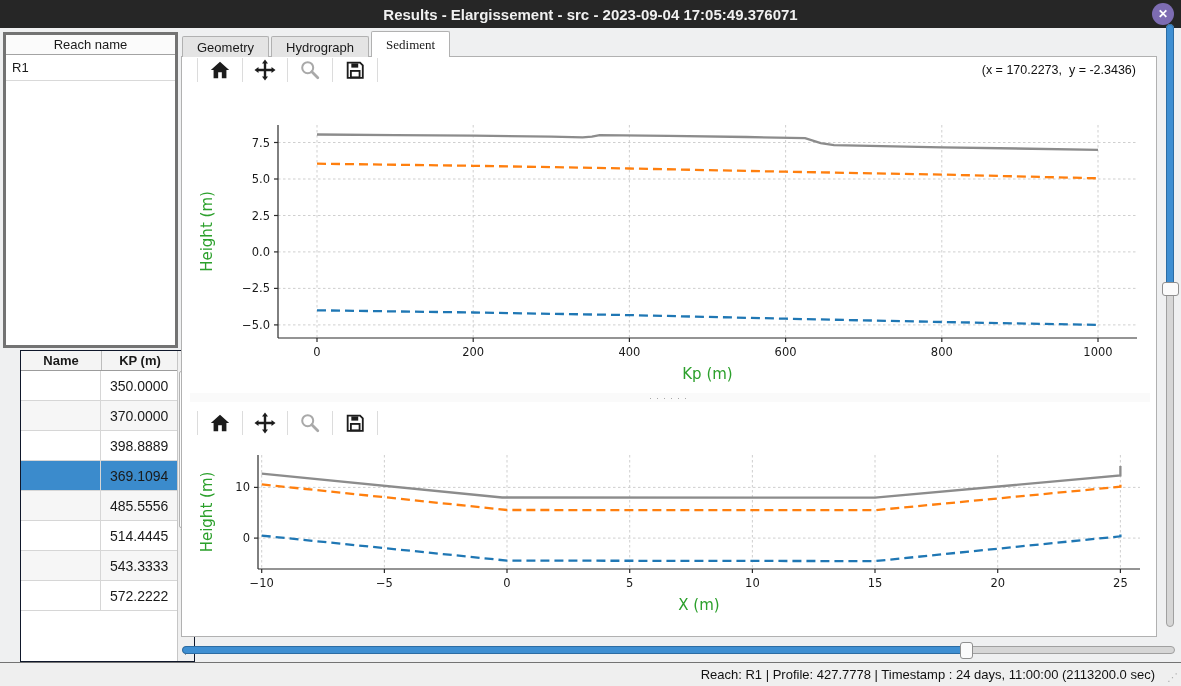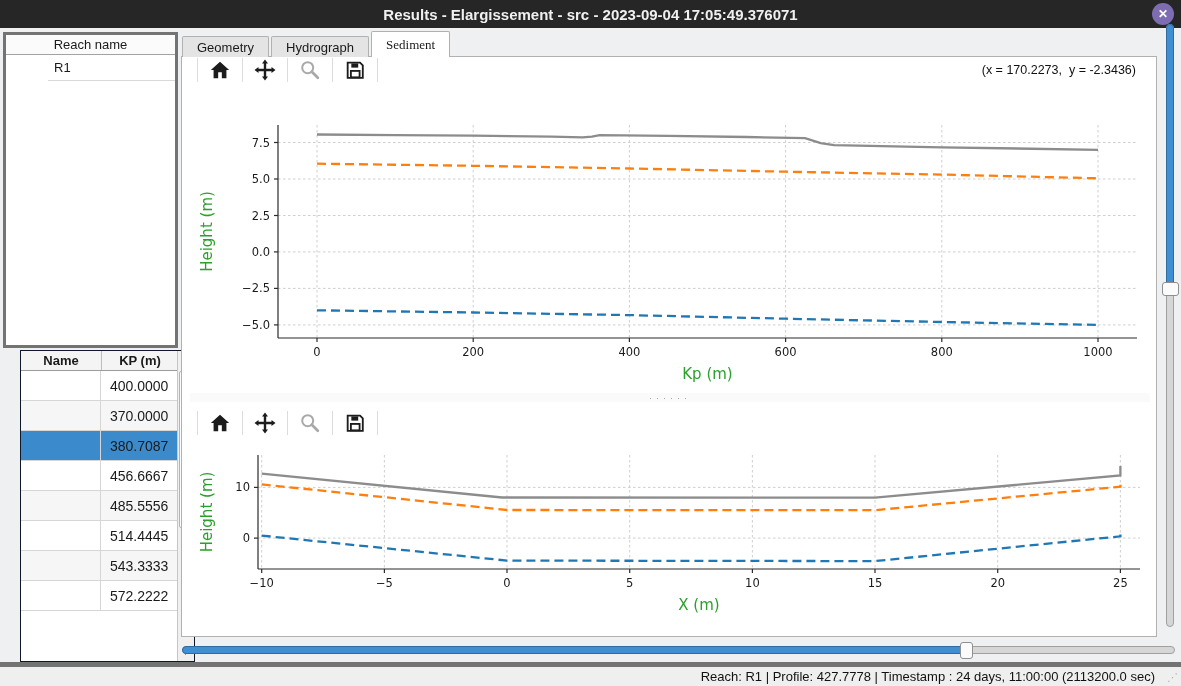--- a/index.html
+++ b/index.html
@@ -12,21 +12,21 @@
   .titlebar .title{color:#f0f0f0;font-size:15px;font-weight:bold;}
   .close-btn{position:absolute;right:7px;top:3px;width:22px;height:22px;border-radius:50%;
              background:#7d6cb2;color:#fff;display:flex;align-items:center;justify-content:center;
              font-size:12px;font-weight:bold;cursor:pointer;}
 
   
   .reach-panel{position:absolute;left:3px;top:32px;width:175px;height:316px;background:#fff;
                border:3px solid #737373;box-sizing:border-box;}
   .reach-header{height:19px;line-height:19px;text-align:center;font-size:13px;background:#fbfbfb;
                 border-bottom:1px solid #a3a3a3;}
-  .reach-item{height:25px;line-height:25px;padding-left:6px;font-size:13px;border-bottom:1px solid #d9d9d9;margin-left:42px;}
+  .reach-item{height:25px;line-height:25px;padding-left:6px;font-size:13px;border-bottom:1px solid #d9d9d9;}
 
   
   .profile-panel{position:absolute;left:20px;top:350px;width:175px;height:312px;background:#fff;
                  border:1px solid #0f172a;box-sizing:border-box;overflow:hidden;}
   .profile-header{display:flex;height:20px;background:#f4f4f4;border-bottom:1px solid #9c9c9c;
                   font-weight:bold;font-size:13px;align-items:center;box-sizing:border-box;width:157px;}
   .profile-header .hcol-name{width:80px;text-align:center;border-right:1px solid #bdbdbd;height:100%;line-height:19px;}
   .profile-header .hcol-kp{flex:1;text-align:center;height:100%;line-height:19px;}
   .tbody{position:absolute;left:0;top:20px;width:157px;bottom:0;overflow:hidden;}
   .table-row{display:flex;height:30px;border-bottom:1px solid #d6d6d6;font-size:14px;align-items:center;box-sizing:border-box;}
@@ -81,21 +81,21 @@
   .vslider{position:absolute;left:1161px;top:24px;width:18px;height:603px;cursor:pointer;}
   .vslider .groove{position:absolute;top:0;bottom:0;left:5px;width:8px;background:#d6d6d6;
                    border:1px solid #a0a0a0;border-radius:4px;box-sizing:border-box;}
   .vslider .fill{position:absolute;top:0;left:5px;width:8px;background:#3f8fd2;border:1px solid #2c6ca3;
                  border-radius:4px;box-sizing:border-box;}
   .vslider .handle{position:absolute;left:1px;width:17px;height:14px;background:#fbfbfb;
                    border:1px solid #8f8f8f;border-radius:3px;box-sizing:border-box;}
 
   
   .statusbar{position:absolute;left:0;top:662px;width:1181px;height:24px;background:#efefef;
-             border-top:5px solid #737373;display:flex;align-items:center;justify-content:flex-end;
+             border-top:1px solid #737373;display:flex;align-items:center;justify-content:flex-end;
              padding-right:26px;box-sizing:border-box;font-size:13px;color:#111;padding-left:8px;}
   .grip{position:absolute;right:3px;bottom:2px;color:#b0b0b0;font-size:11px;}
 </style>
 </head>
 <body>
 
 <div class="window">
 
   <div class="titlebar">
     <span class="title">Results - Elargissement - src - 2023-09-04 17:05:49.376071</span>
@@ -110,33 +110,33 @@
   </div>
 
   <div class="profile-panel">
     <div class="profile-header">
       <div class="hcol-name">Name</div>
       <div class="hcol-kp">KP (m)</div>
     </div>
     <div class="tbody">
         <div class="table-row">
           <div class="cell-name"></div>
-          <div class="cell-kp">400.0000</div>
+          <div class="cell-kp">350.0000</div>
         </div>
         <div class="table-row alt">
           <div class="cell-name"></div>
           <div class="cell-kp">370.0000</div>
         </div>
+        <div class="table-row">
+          <div class="cell-name"></div>
+          <div class="cell-kp">398.8889</div>
+        </div>
         <div class="table-row selected">
           <div class="cell-name"></div>
-          <div class="cell-kp">380.7087</div>
-        </div>
-        <div class="table-row">
-          <div class="cell-name"></div>
-          <div class="cell-kp">456.6667</div>
+          <div class="cell-kp">369.1094</div>
         </div>
         <div class="table-row alt">
           <div class="cell-name"></div>
           <div class="cell-kp">485.5556</div>
         </div>
         <div class="table-row">
           <div class="cell-name"></div>
           <div class="cell-kp">514.4445</div>
         </div>
         <div class="table-row alt">

